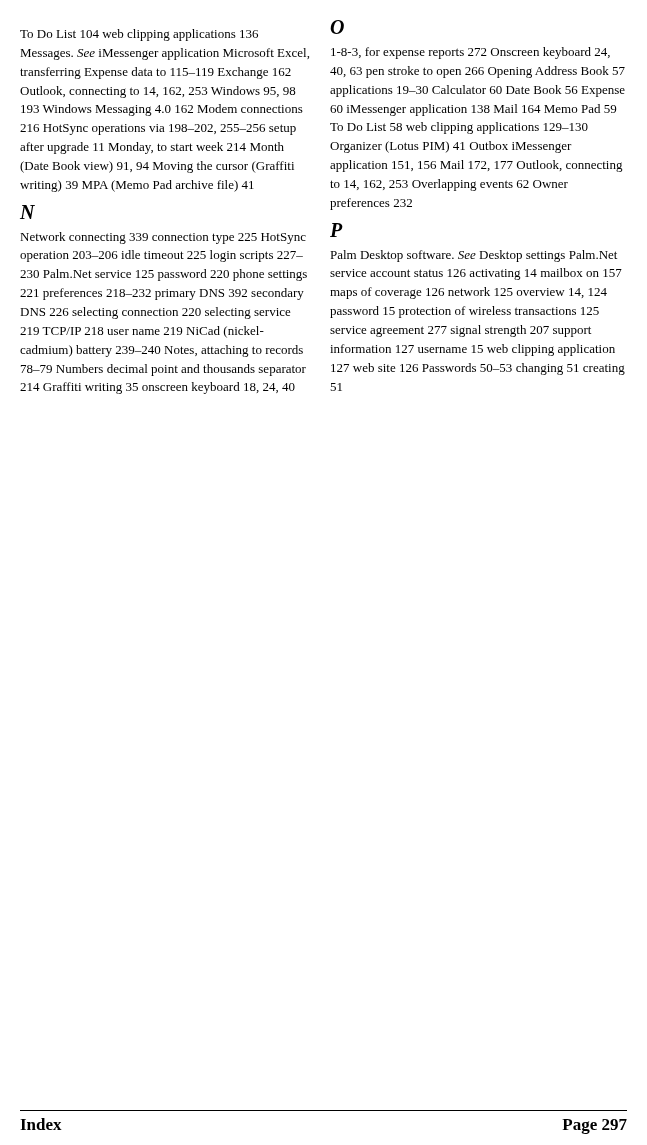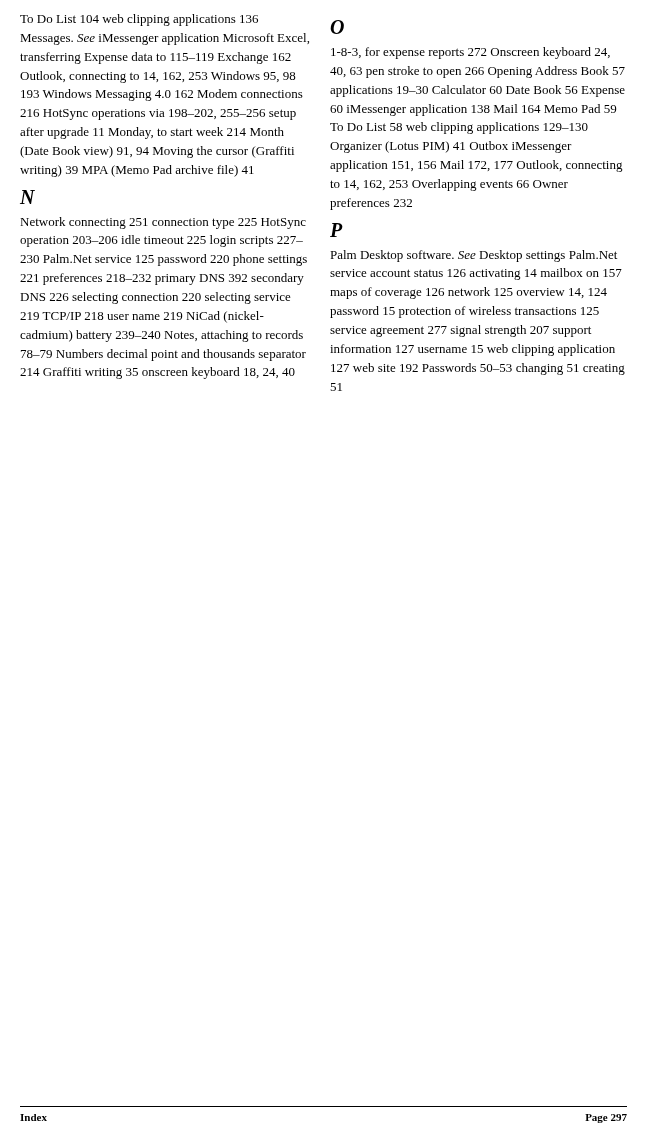--- a/index.html
+++ b/index.html
@@ -12,45 +12,46 @@
       min-height: 1145px;
       padding: 10px 20px 10px 20px;
     }
     .page-content {
       display: flex;
       gap: 20px;
     }
     .col-left {
       width: 290px;
       flex-shrink: 0;
+      margin-top: 15px;
     }
     .col-right {
       flex: 1;
     }
     .section-letter {
       font-size: 20px;
       font-weight: bold;
       font-style: italic;
       margin-top: 6px;
       margin-bottom: 4px;
       font-family: Times New Roman, serif;
     }
     .entry {
       line-height: 1.45;
     }
     .footer {
       position: fixed;
-      bottom: 22px;
+      bottom: 10px;
       left: 20px;
       right: 20px;
       display: flex;
       justify-content: space-between;
       border-top: 1px solid #000;
       padding-top: 4px;
-      font-size: 11px;
+      font-size: 17px;
       font-weight: bold;
       width: 607px;
     }
     .block { margin-bottom: 4px; }
   </style>
 </head>
 <body>
 
 <div class="page-content">
 
@@ -76,21 +77,21 @@
       <span class="entry main-entry">Monday, to start week 214</span>
       <span class="entry main-entry">Month (Date Book view) 91, 94</span>
       <span class="entry main-entry">Moving the cursor (Graffiti</span>
       <span class="entry sub1">writing) 39</span>
       <span class="entry main-entry">MPA (Memo Pad archive file) 41</span>
     </div>
 
     <div class="block">
       <div class="section-letter">N</div>
       <span class="entry main-entry">Network</span>
-      <span class="entry sub1">connecting 251</span>
+      <span class="entry sub1">connecting 339</span>
       <span class="entry sub1">connection type 225</span>
       <span class="entry sub1">HotSync operation 203–206</span>
       <span class="entry sub1">idle timeout 225</span>
       <span class="entry sub1">login scripts 227–230</span>
       <span class="entry sub1">Palm.Net service 125</span>
       <span class="entry sub1">password 220</span>
       <span class="entry sub1">phone settings 221</span>
       <span class="entry sub1">preferences 218–232</span>
       <span class="entry sub1">primary DNS 392</span>
       <span class="entry sub1">secondary DNS 226</span>
@@ -126,21 +127,21 @@
       <span class="entry sub1">Mail 164</span>
       <span class="entry sub1">Memo Pad 59</span>
       <span class="entry sub1">To Do List 58</span>
       <span class="entry sub1">web clipping</span>
       <span class="entry sub2">applications 129–130</span>
       <span class="entry main-entry">Organizer (Lotus PIM) 41</span>
       <span class="entry main-entry">Outbox</span>
       <span class="entry sub1">iMessenger application 151, 156</span>
       <span class="entry sub1">Mail 172, 177</span>
       <span class="entry main-entry">Outlook, connecting to 14, 162, 253</span>
-      <span class="entry main-entry">Overlapping events 66</span>
+      <span class="entry main-entry">Overlapping events 62</span>
       <span class="entry main-entry">Owner preferences 232</span>
     </div>
 
     <div class="block">
       <div class="section-letter">P</div>
       <span class="entry main-entry">Palm Desktop software. <em>See</em> Desktop</span>
       <span class="entry sub1">settings</span>
       <span class="entry main-entry">Palm.Net service</span>
       <span class="entry sub1">account status 126</span>
       <span class="entry sub1">activating 14</span>
@@ -149,21 +150,21 @@
       <span class="entry sub1">network 125</span>
       <span class="entry sub1">overview 14, 124</span>
       <span class="entry sub1">password 15</span>
       <span class="entry sub1">protection of wireless</span>
       <span class="entry sub2">transactions 125</span>
       <span class="entry sub1">service agreement 277</span>
       <span class="entry sub1">signal strength 207</span>
       <span class="entry sub1">support information 127</span>
       <span class="entry sub1">username 15</span>
       <span class="entry sub1">web clipping application 127</span>
-      <span class="entry sub1">web site 192</span>
+      <span class="entry sub1">web site 126</span>
       <span class="entry main-entry">Passwords 50–53</span>
       <span class="entry sub1">changing 51</span>
       <span class="entry sub1">creating 51</span>
     </div>
   </div>
 </div>
 
 <div class="footer">
   <span>Index</span>
   <span>Page 297</span>

